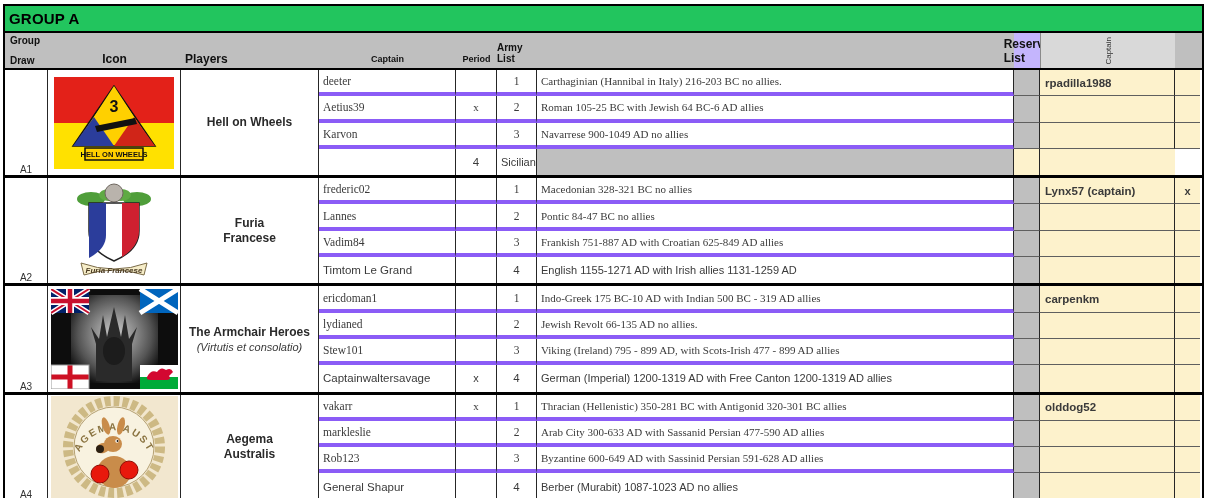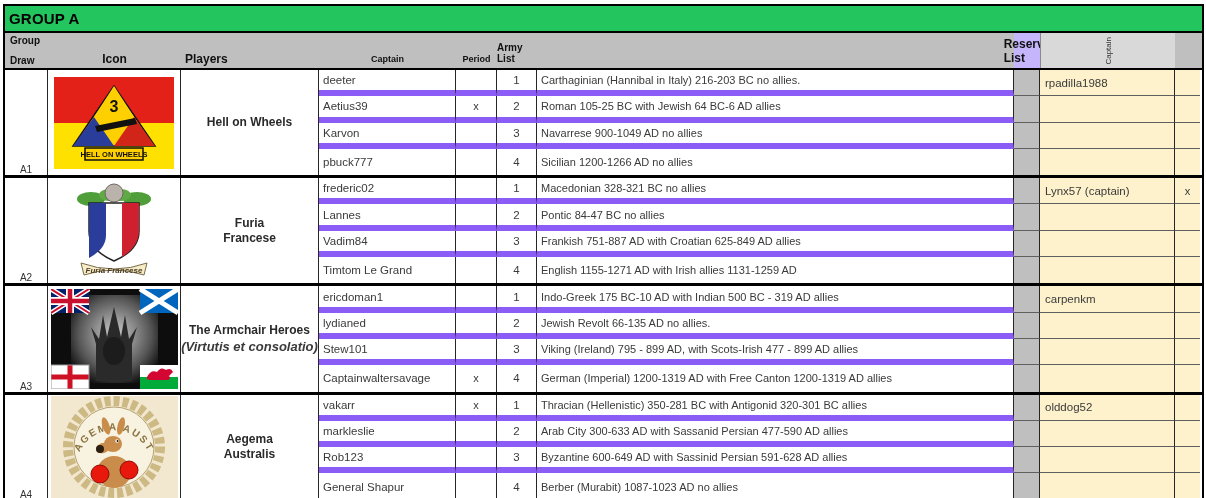--- a/index.html
+++ b/index.html
@@ -30,30 +30,30 @@
 
   
   .block{grid-template-rows:repeat(4,26.3px);border-bottom:3px solid #000;}
   .block.last{border-bottom:none;}
   .cell{border-right:1px solid #262626;display:flex;align-items:center;overflow:hidden;}
   .span4{grid-row:1 / span 4;}
   .c-draw{justify-content:center;font-size:10px;color:#333;align-items:flex-end;}
   .c-icon{justify-content:center;padding:0;background:#fff;}
   .c-team{flex-direction:column;justify-content:center;text-align:center;}
   .c-team .nm{font-weight:bold;font-size:12px;color:#2a2a2a;white-space:pre-line;line-height:1.25;}
-  .c-team .sub{font-size:13px;font-style:italic;font-weight:bold;color:#3a3a3a;margin-top:1px;}
+  .c-team .sub{font-size:11px;font-style:italic;font-weight:normal;color:#3a3a3a;margin-top:1px;}
   .c-player{font-size:11.5px;padding-left:4px;}
   .c-x{justify-content:center;font-size:11px;}
   .c-period{justify-content:center;font-size:11.5px;}
   .c-army{font-size:11px;padding-left:4px;white-space:nowrap;}
   .c-filler{background:#bfbfbf;}
   .c-reserve{background:#fdf2cc;font-size:11.5px;padding-left:5px;}
   .c-rescap{background:#fdf2cc;justify-content:center;font-size:11px;border-right:none;}
-  .rb{border-bottom:6px solid #8b5cf6;}
-  .rbg{border-bottom:1px solid #5f5f5f;}
+  .rb{border-bottom:4px solid #8b5cf6;font-family:Liberation Serif, serif;}
+  .rbg{border-bottom:1px solid #5f5f5f;font-weight:bold;}
   svg{display:block;}
 </style>
 </head>
 <body>
 
 <div class="sheet">
 
   <div class="title-row">
     <span class="t">GROUP A</span>
   </div>
@@ -153,23 +153,20 @@
     <div class="cell c-period rb">
         <span>3</span>
       </div>
     <div class="cell c-army rb">
         <span>Navarrese 900-1049 AD no allies</span>
       </div>
     <div class="cell c-filler rbg"></div>
     <div class="cell c-reserve rbg"></div>
     <div class="cell c-rescap rbg"></div>
 
-    <div class="cell c-player">
-        <span>pbuck777</span>
-      </div>
     <div class="cell c-x">
         <span></span>
       </div>
     <div class="cell c-period">
         <span>4</span>
       </div>
     <div class="cell c-army">
         <span>Sicilian 1200-1266 AD no allies</span>
       </div>
     <div class="cell c-filler"></div>

